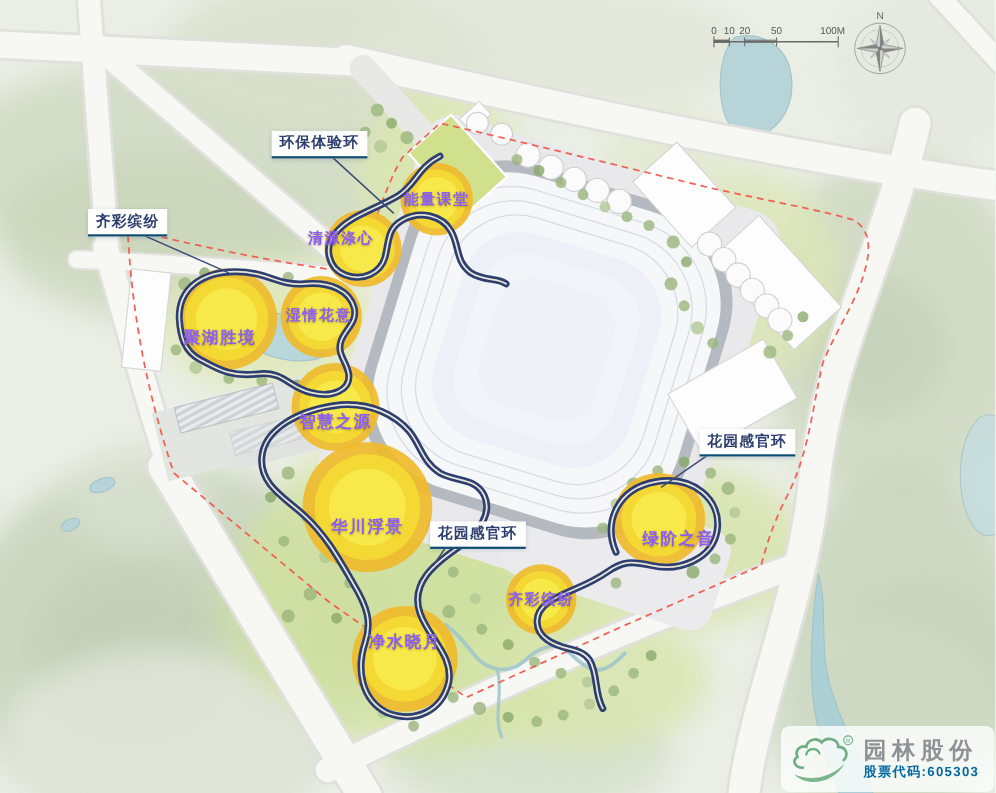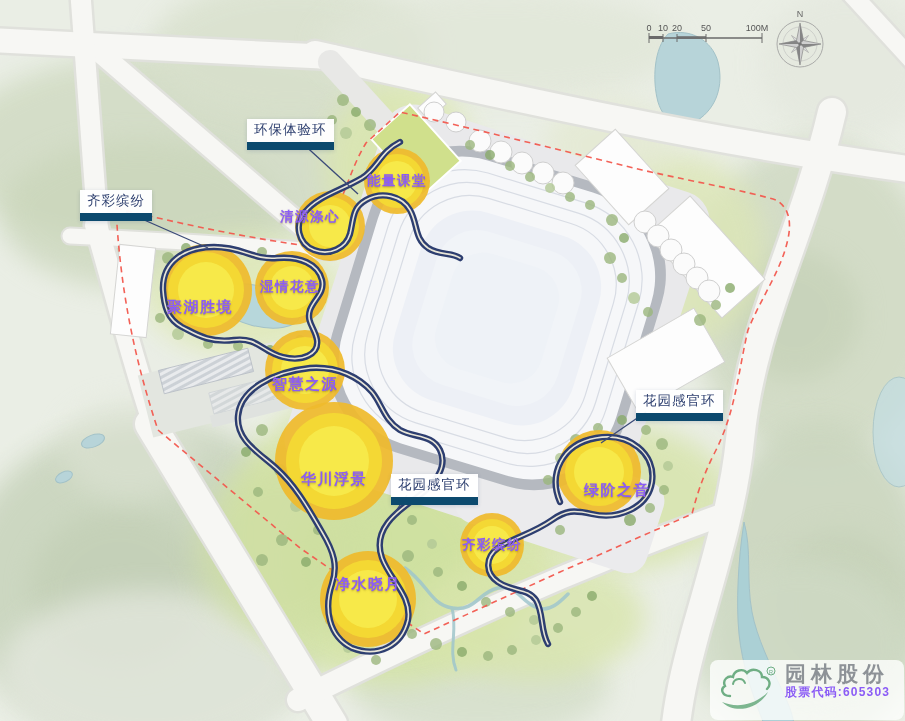--- a/index.html
+++ b/index.html
@@ -1,31 +1,31 @@
 <!DOCTYPE html>
 <html><head>
 <meta charset="utf-8">
 <style>
   html,body{margin:0;padding:0;background:#fff;}
   .canvas{position:relative;width:905px;height:721px;overflow:hidden;background:#eaeee5;
           font-family:"Liberation Sans","DejaVu Sans",sans-serif;}
   .p{position:absolute;border-radius:50%;filter:blur(13px);}
   svg.layer{position:absolute;left:0;top:0;}
-  .ring-label{position:absolute;background:rgba(255,255,255,.96);color:#2c3e6e;font-weight:normal;
-              font-size:13.5px;letter-spacing:1px;padding:2px 7px 3px;border-bottom:8px solid #0c4a6e;
+  .ring-label{position:absolute;background:rgba(255,255,255,.96);color:#2c3e6e;font-weight:bold;
+              font-size:13.5px;letter-spacing:1px;padding:2px 7px 3px;border-bottom:2px solid #0c4a6e;
               box-shadow:0 1px 4px rgba(40,60,110,.18);white-space:nowrap;z-index:6;}
   .node-label{position:absolute;transform:translate(-50%,-50%);color:#8b5cf6;font-weight:bold;
               white-space:nowrap;letter-spacing:1.5px;text-shadow:0 1px 2px rgba(130,110,20,.55);z-index:5;}
   .nl-s{font-size:13.5px;} .nl-m{font-size:15px;margin-top:18px;}
   .logo-panel{position:absolute;left:710px;top:660px;width:194px;height:60px;z-index:8;
-              background:rgba(253,254,253,.82);border-radius:8px;display:flex;align-items:flex-start;
+              background:rgba(253,254,253,.82);border-radius:8px;display:flex;align-items:center;
               gap:7px;padding:2px 6px;box-sizing:border-box;}
   .logo-text{display:flex;flex-direction:column;line-height:1.15;}
   .logo-name{font-size:21px;font-weight:bold;color:#8d9297;letter-spacing:5px;}
-  .logo-code{font-size:12px;font-weight:bold;color:#8b5cf6;letter-spacing:1.2px;}
+  .logo-code{font-size:12px;font-weight:bold;color:#0369a1;letter-spacing:1.2px;}
 </style>
 </head>
 <body>
 
 <div class="canvas">
 
   <div>
     <div class="p" style="left:-50px;top:50px;width:470px;height:200px;background:#d2dcc5;opacity:.9"></div>
     <div class="p" style="left:0;top:140px;width:280px;height:150px;background:#c9d5b9;opacity:.7"></div>
     <div class="p" style="left:150px;top:-20px;width:280px;height:140px;background:#d8e0cc;opacity:.8"></div>

